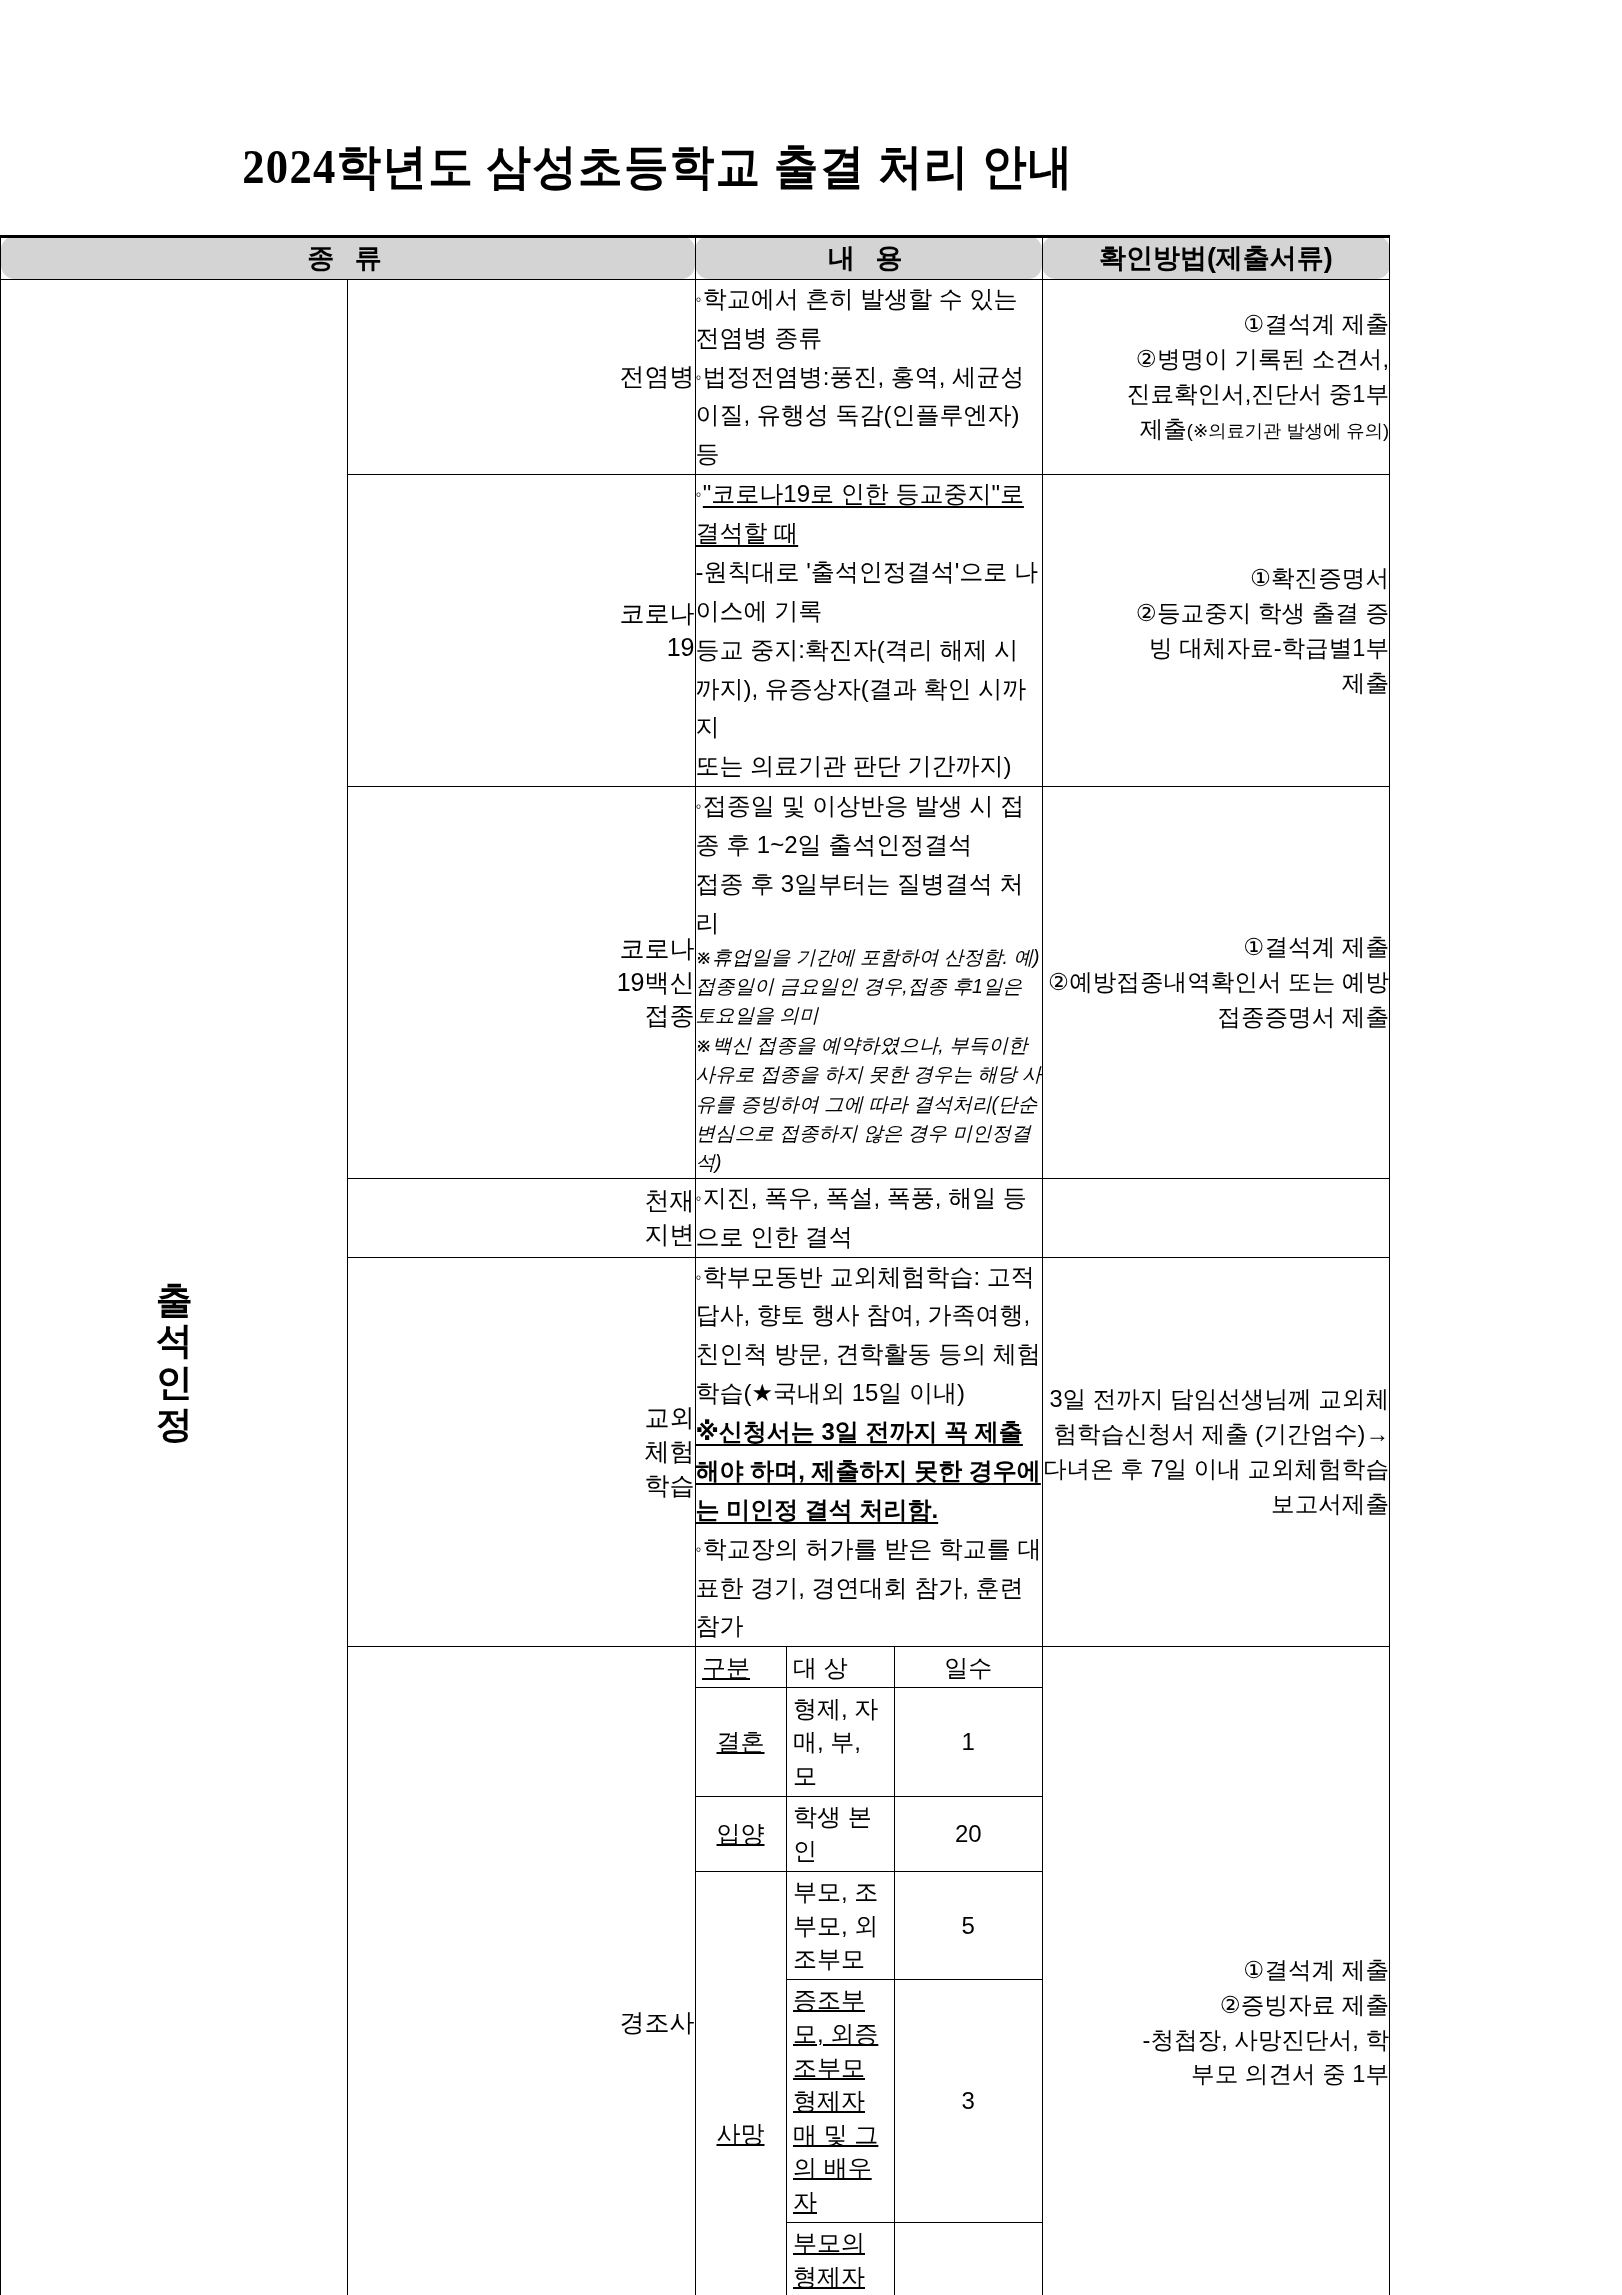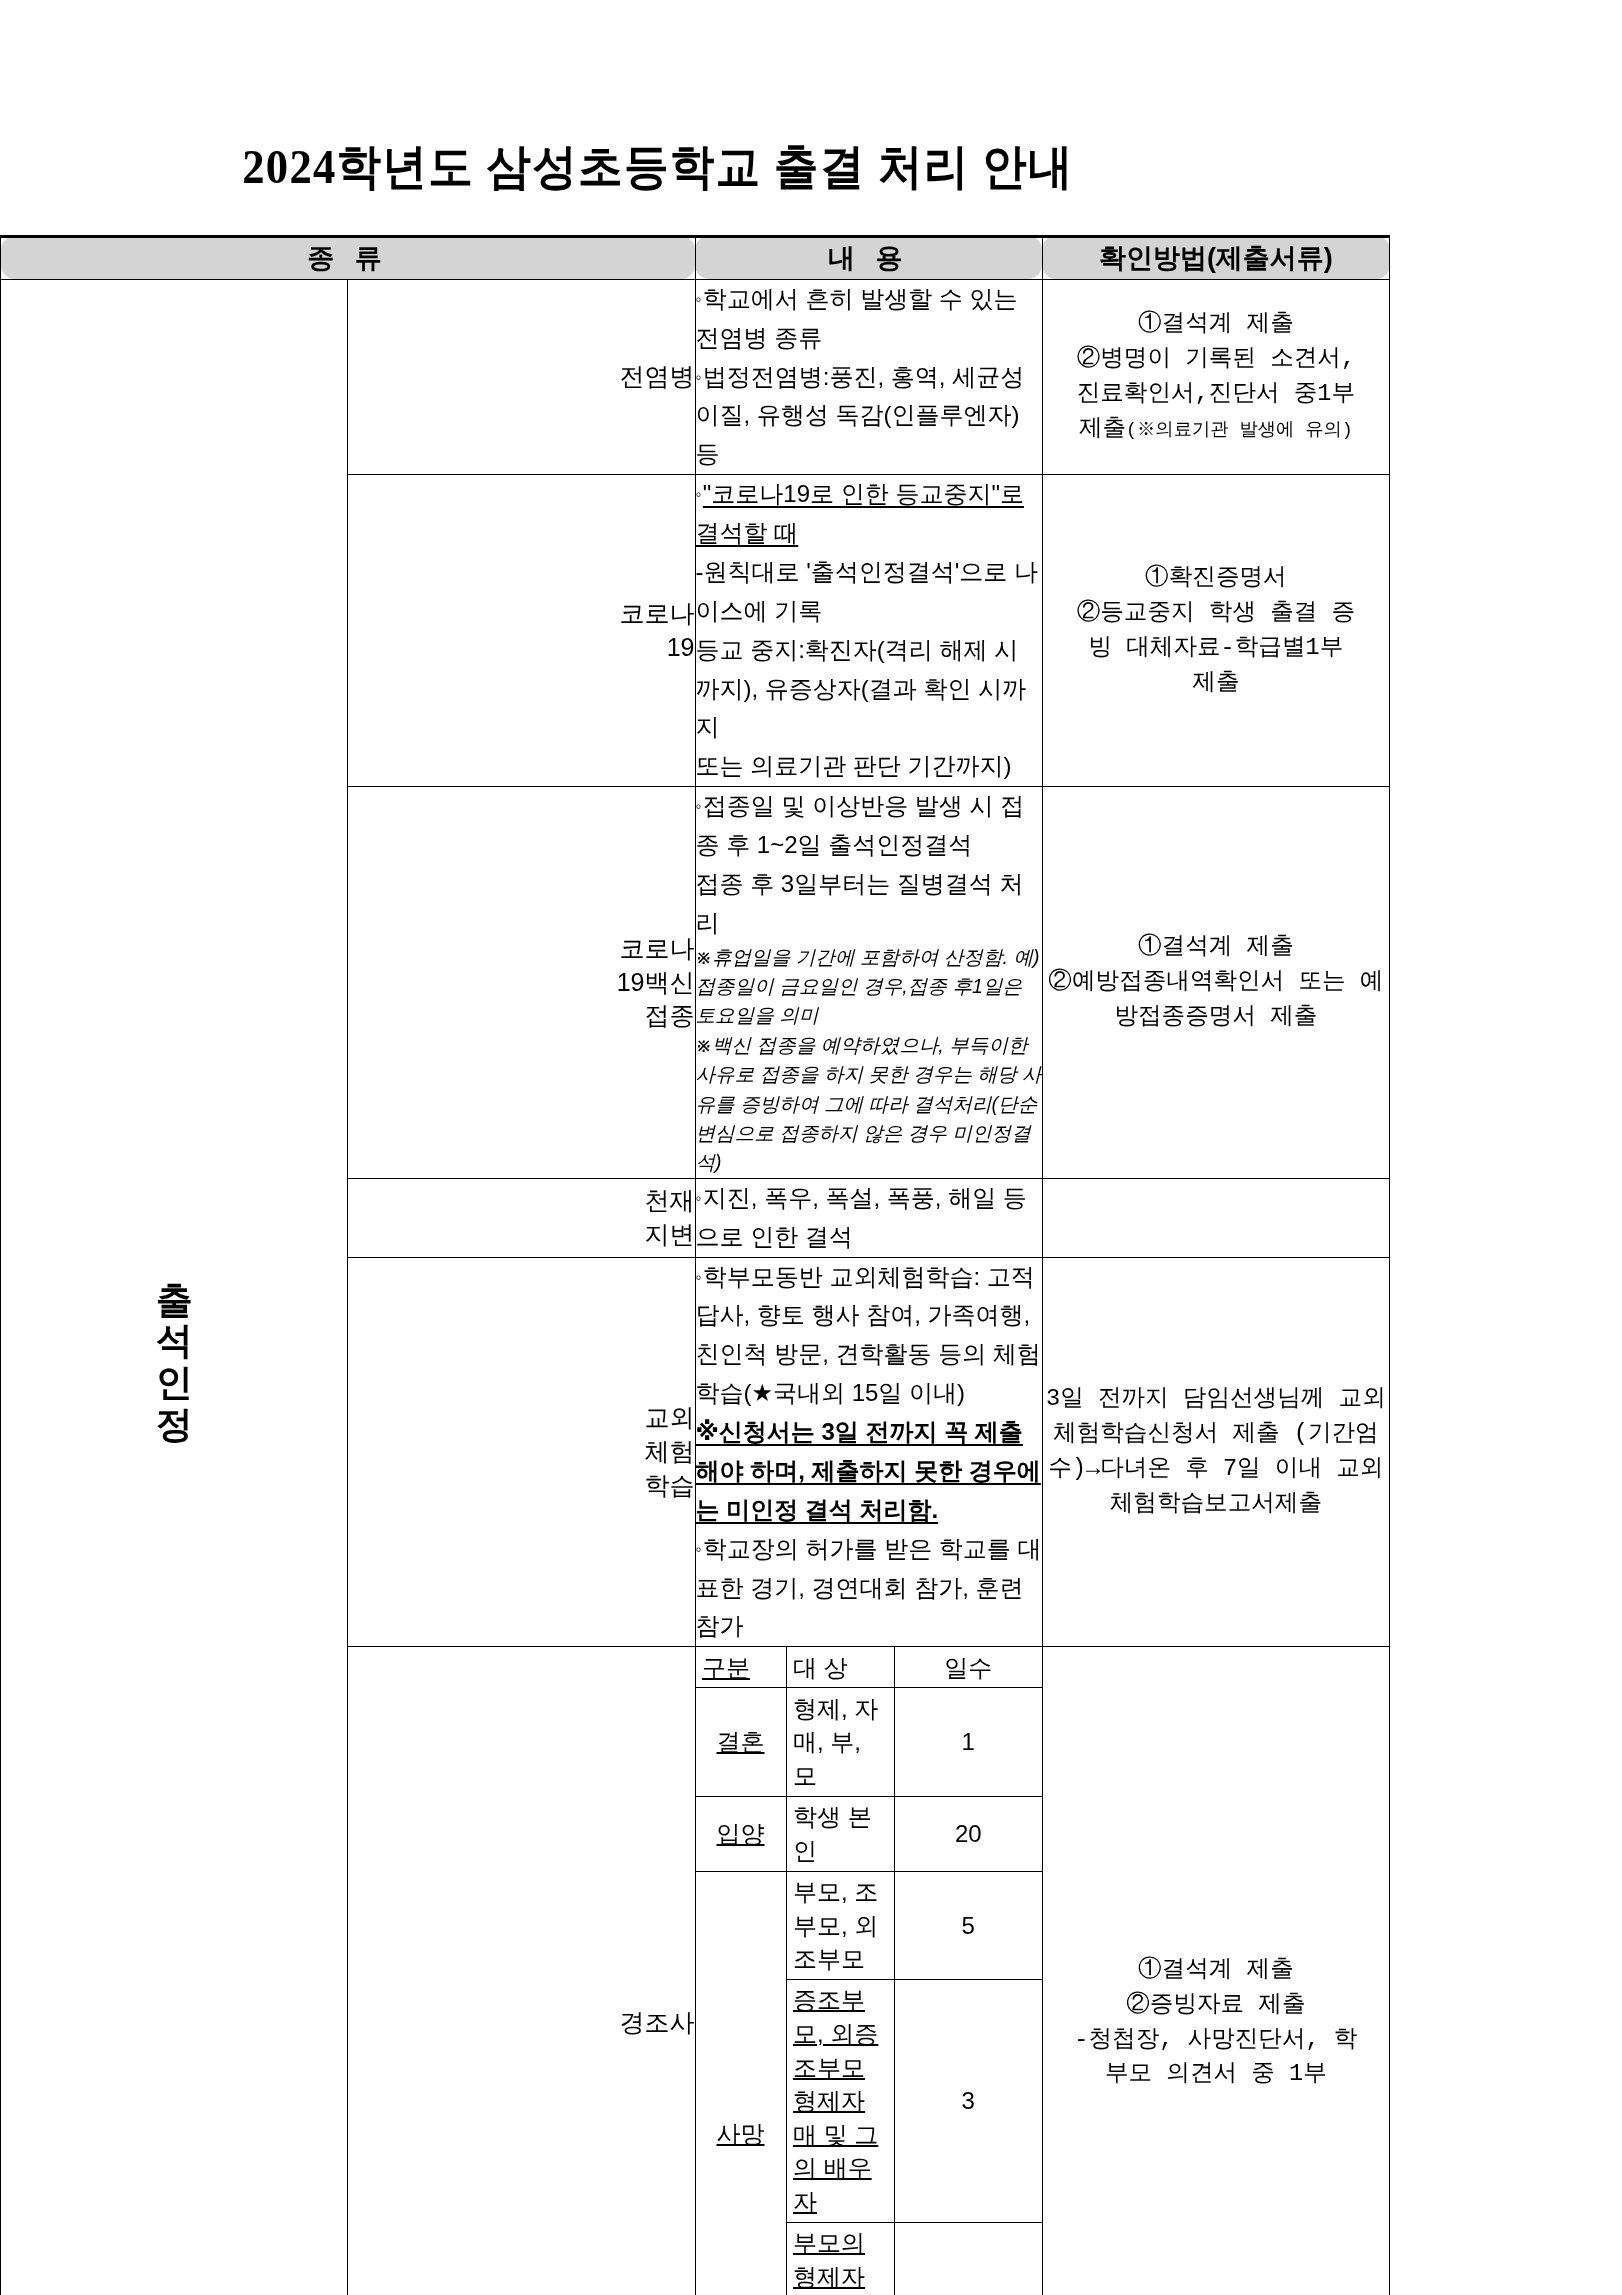--- a/index.html
+++ b/index.html
@@ -90,22 +90,21 @@
     line-height: 1.62;
     padding: 6.5px 7.9px 6.5px 9.2px;
     text-align: left;
   }
   td.method {
     width: 317px;
     font-size: 23.6px;
     line-height: 1.48;
     padding: 5.2px 5.2px 5.2px 6.5px;
     vertical-align: top;
-    text-align: center;
-    font-family: Liberation Mono, monospace;
+    text-align: right;
   }
   td.method.mid { vertical-align: middle; }
   td.content.pad0 { padding: 0; }
 
   .li { display: block; text-indent: 0; }
   .li::before { content: "\25E6"; font-size: 17px; vertical-align: 2px; margin-right: 1.3px; }
   .plain { display: block; }
   .u { text-decoration: underline; text-underline-offset: 3.9px; }
   .sm { font-size: 19.6px; line-height: 1.5; display: block; font-style: italic; }
   .smi { font-size: 18.3px; }

